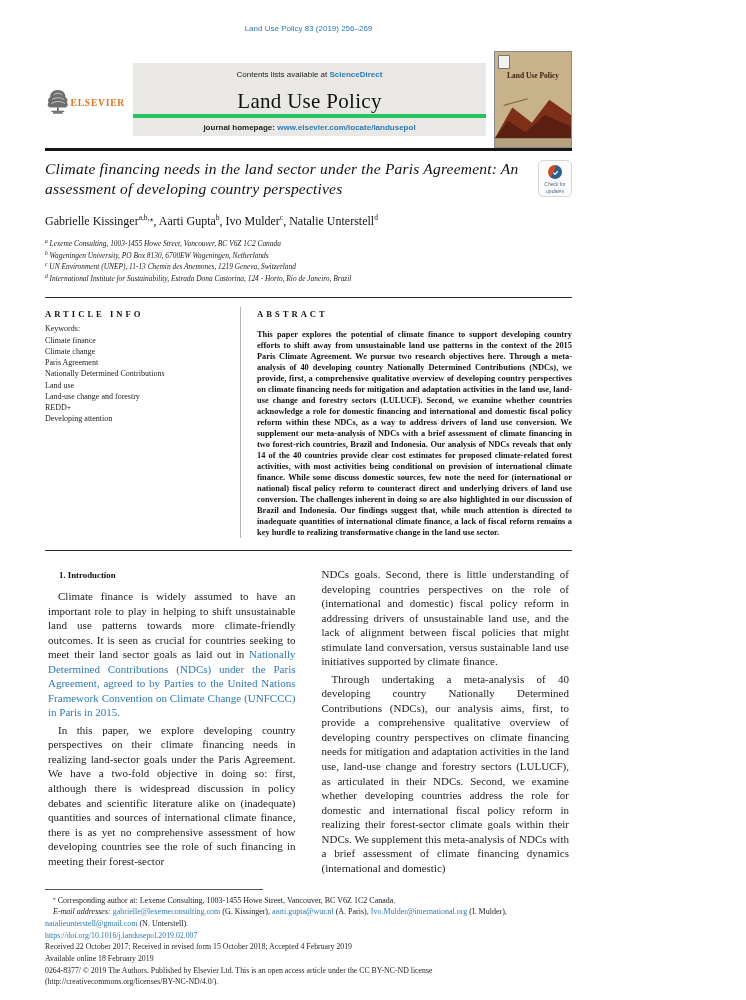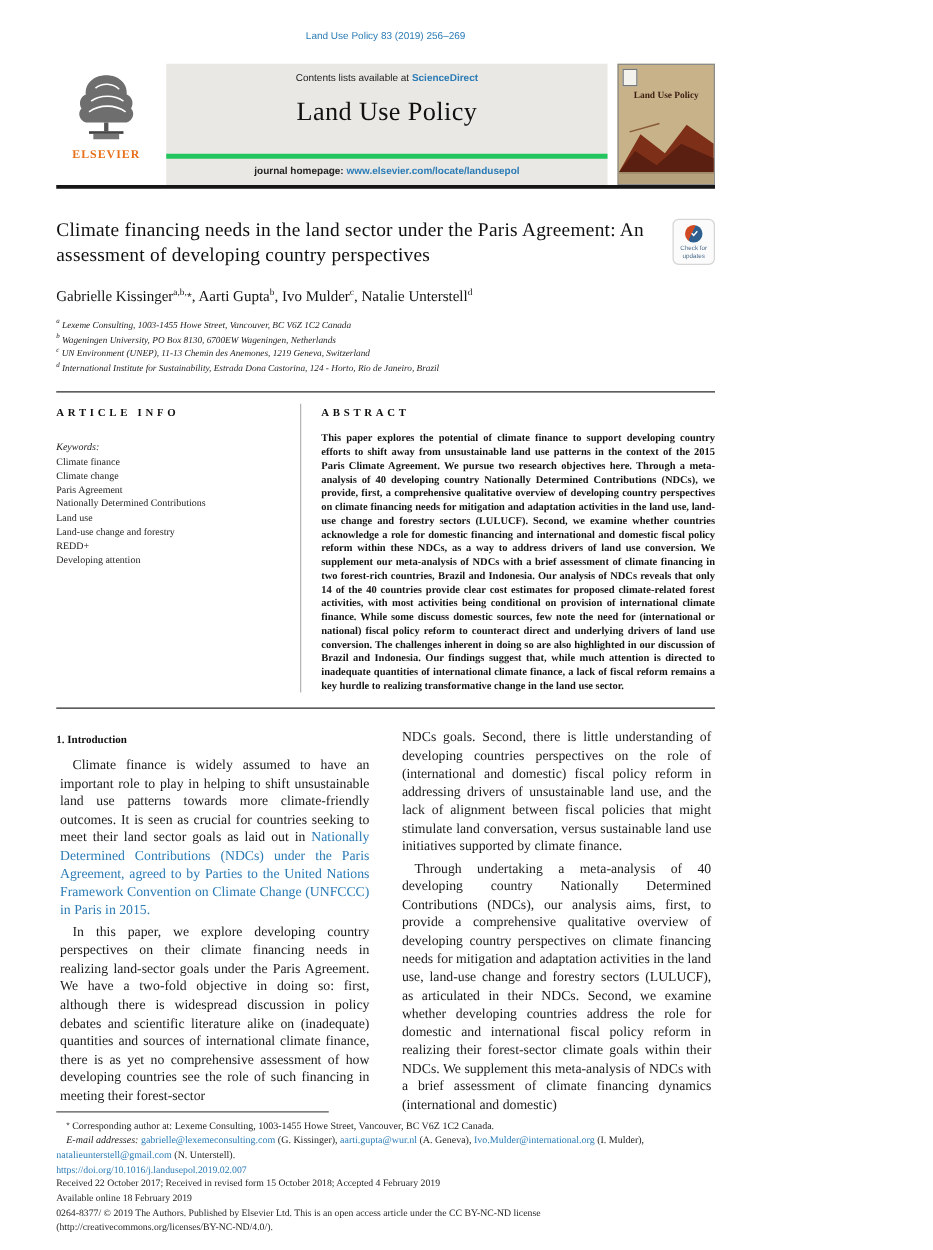--- a/index.html
+++ b/index.html
@@ -5,62 +5,62 @@
   :root{
     --link:#2b7bb5; --elsevier:#e8701a; --cover_bg:#c7b28a; --cover_accent:#7e2f18; --text:#1b1b1b;
   }
   html,body{margin:0;padding:0;}
   body{width:746px;height:1000px;overflow:hidden;background:#ffffff;font-family:"Liberation Serif",serif;color:var(--text);}
   .page{position:relative;width:617px;height:1000px;padding:24px 45px 16px;box-sizing:border-box;}
 
   .citation{text-align:center;font-family:"Liberation Sans",sans-serif;font-size:8px;color:var(--link);margin-bottom:18px;cursor:pointer;}
 
   .masthead{display:flex;align-items:stretch;height:97px;}
-  .logo-col{width:80px;display:flex;flex-direction:column;align-items:center;justify-content:flex-start;padding-top:4px;}
+  .logo-col{width:80px;display:flex;flex-direction:row;align-items:center;justify-content:flex-start;padding-top:4px;}
   .els-word{font-size:9.5px;font-weight:bold;letter-spacing:0.8px;color:var(--elsevier);margin-top:2px;font-family:"Liberation Serif",serif;}
-  .mast-center{flex:1;background:#e9e8e5;margin:0 8px;display:flex;flex-direction:column;text-align:center;}
+  .mast-center{flex:1;background:#e9e8e5;margin:12px 8px;display:flex;flex-direction:column;text-align:center;}
   .contents-line{font-family:"Liberation Sans",sans-serif;font-size:8px;padding-top:7px;color:#222;}
   .sd-link{color:var(--link);font-weight:bold;cursor:pointer;}
   .mast-title{font-size:21px;letter-spacing:0.3px;margin:10px 0 auto;color:#111;}
   .homepage-row{border-top:4px solid #22c55e;font-family:"Liberation Sans",sans-serif;font-size:8px;font-weight:bold;padding:5px 0 7px;color:#222;}
   .hp-link{color:var(--link);cursor:pointer;}
   .cover{width:78px;background:var(--cover_bg);border:1px solid #8b8b8b;display:flex;flex-direction:column;box-sizing:border-box;}
   .cover-chip{width:10px;height:12px;background:#f4f2ec;border:1px solid #777;margin:3px 0 0 3px;}
   .cover-title{font-size:7.5px;font-weight:bold;color:#3d1d10;text-align:center;margin-top:2px;}
   .cover-art{width:100%;height:44px;margin-top:auto;display:block;}
   .cover-foot{height:8px;border-top:1px solid #9a8a68;background:#b5a27c;}
 
   .rule-thick{height:2.5px;background:#161616;}
   .rule-thin{border-top:1px solid #2a2a2a;height:0;}
 
-  .title-row{display:flex;justify-content:space-between;align-items:flex-start;margin-top:24px;}
+  .title-row{display:flex;justify-content:space-between;align-items:center;margin-top:8px;font-style:italic;}
   h1{font-size:15.5px;font-weight:normal;line-height:1.32;margin:0;width:560px;letter-spacing:0.2px;color:#111;}
   .crossmark{width:38px;height:37px;background:#fbfbfb;border:1px solid #d5d5d5;border-radius:5px;display:flex;flex-direction:column;align-items:center;padding-top:4px;box-sizing:border-box;cursor:pointer;}
   .cm-circle{width:14px;height:14px;border-radius:50%;background:linear-gradient(115deg,#cf4a22 42%,#2e5f8e 42%);display:flex;align-items:center;justify-content:center;flex:none;}
   .cm-circle svg{width:9px;height:9px;display:block;}
   .cm-text{font-family:"Liberation Sans",sans-serif;font-size:5px;color:#4a6b8a;text-align:center;line-height:1.3;margin-top:2px;width:32px;}
 
   .authors{margin-top:15px;font-size:12px;color:#141414;}
   sup{font-size:62%;line-height:0;}
   .affils{margin-top:9px;}
   .affil{font-size:7.4px;font-style:italic;line-height:1.55;color:#222;}
   .affil sup{font-size:5.5px;}
 
   .sep-affil{margin-top:13px;}
   .meta-section{display:flex;padding:9px 0 12px;}
   .info-col{width:196px;flex:none;padding-right:14px;border-right:1px solid #b5b5b5;box-sizing:border-box;}
   .abs-col{flex:1;padding-left:16px;}
   .sec-heading{font-size:8.6px;font-weight:bold;letter-spacing:3px;margin-top:2px;color:#111;}
-  .kw-label{font-size:8px;font-style:italic;margin-top:17px;line-height:1.45;}
+  .kw-label{font-size:8px;margin-top:4px;line-height:1.45;}
   .kw{font-size:8px;line-height:1.4;}
   .abs-text{font-size:8.4px;font-weight:bold;line-height:1.31;text-align:justify;margin:10px 0 0;color:#151515;}
 
   .body-cols{display:flex;gap:20px;margin-top:13px;}
   .col{flex:1;min-width:0;}
-  h2{font-size:8.8px;margin:6px 0 9px;color:#111;}
+  h2{font-size:8.8px;margin:6px 14px 9px;color:#111;}
   .col p{font-size:11px;line-height:1.32;text-align:justify;text-indent:10px;margin:3px;}
   .col p.no-indent{text-indent:0;}
   .col p + p{margin-top:1px;}
   .link{color:var(--link);cursor:pointer;}
 
   .bottom{position:absolute;left:45px;right:45px;bottom:12px;}
   .fn-rule{width:218px;border-top:1px solid #555;margin-bottom:5px;}
   .fn-line{font-size:8px;line-height:1.45;margin:0;text-indent:8px;}
   .em-label{font-style:italic;}
   .pubinfo{font-size:7.8px;line-height:1.5;color:#1e1e1e;}
@@ -162,21 +162,21 @@
     </div>
     <div class="col">
       <p class="no-indent">NDCs goals. Second, there is little understanding of developing countries perspectives on the role of (international and domestic) fiscal policy reform in addressing drivers of unsustainable land use, and the lack of alignment between fiscal policies that might stimulate land conversation, versus sustainable land use initiatives supported by climate finance.</p>
       <p>Through undertaking a meta-analysis of 40 developing country Nationally Determined Contributions (NDCs), our analysis aims, first, to provide a comprehensive qualitative overview of developing country perspectives on climate financing needs for mitigation and adaptation activities in the land use, land-use change and forestry sectors (LULUCF), as articulated in their NDCs. Second, we examine whether developing countries address the role for domestic and international fiscal policy reform in realizing their forest-sector climate goals within their NDCs. We supplement this meta-analysis of NDCs with a brief assessment of climate financing dynamics (international and domestic)</p>
     </div>
   </div>
 
   <div class="bottom">
     <div class="fn-rule"></div>
     <p class="fn-line"><sup>⁎</sup><span> Corresponding author at: Lexeme Consulting, 1003-1455 Howe Street, Vancouver, BC V6Z 1C2 Canada.</span></p>
-    <p class="fn-line"><span class="em-label">E-mail addresses: </span><span class="link">gabrielle@lexemeconsulting.com</span><span> (G. Kissinger), </span><span class="link">aarti.gupta@wur.nl</span><span> (A. Geneva), </span><span class="link">Ivo.Mulder@international.org</span><span> (I. Mulder), </span><span class="link">natalieunterstell@gmail.com</span><span> (N. Unterstell).</span></p>
+    <p class="fn-line"><span class="em-label">E-mail addresses: </span><span class="link">gabrielle@lexemeconsulting.com</span><span> (G. Kissinger), </span><span class="link">aarti.gupta@wur.nl</span><span> (A. Paris), </span><span class="link">Ivo.Mulder@international.org</span><span> (I. Mulder), </span><span class="link">natalieunterstell@gmail.com</span><span> (N. Unterstell).</span></p>
 
     <div class="pubinfo">
       <div class="link">https://doi.org/10.1016/j.landusepol.2019.02.007</div>
       <div>Received 22 October 2017; Received in revised form 15 October 2018; Accepted 4 February 2019</div>
       <div>Available online 18 February 2019</div>
       <div>0264-8377/ © 2019 The Authors. Published by Elsevier Ltd. This is an open access article under the CC BY-NC-ND license</div>
       <div>(http://creativecommons.org/licenses/BY-NC-ND/4.0/).</div>
     </div>
   </div>
 

